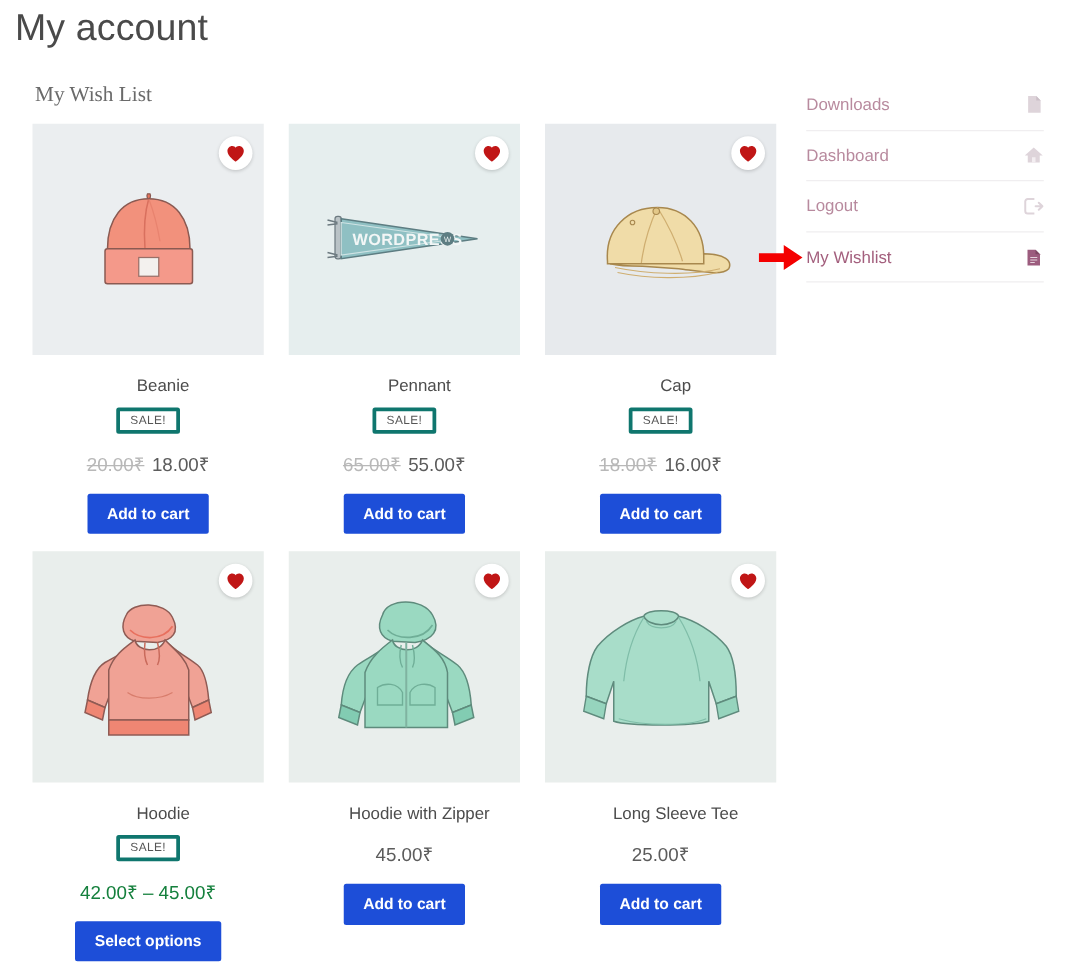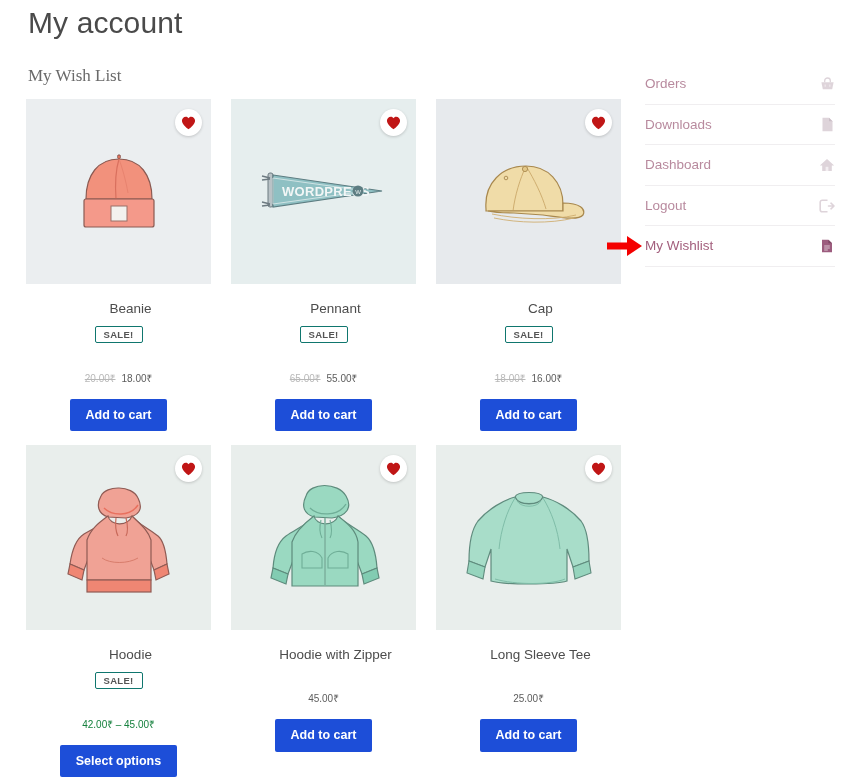--- a/index.html
+++ b/index.html
@@ -10,21 +10,21 @@
     background: #ffffff;
     font-family: "Liberation Sans", sans-serif;
     color: #5f5f5f;
     overflow: hidden;
     position: relative;
   }
 
   
   .page-title {
     position: absolute;
-    left: 28px;
+    left: 12px;
     top: 6px;
     font-size: 30px;
     font-weight: 400;
     color: #4a4a4a;
     letter-spacing: 0.1px;
     margin: 0;
   }
   .section-title {
     position: absolute;
     left: 28px;
@@ -88,33 +88,33 @@
     margin-top: 17px;
     font-size: 13.5px;
     color: #4c4c4c;
     text-align: center;
     line-height: 1.2;
     padding-left: 24px;
   }
   .sale-badge {
     margin-top: 9px;
     display: inline-block;
-    border: 1px solid #0f766e;
+    border: 3px solid #0f766e;
     background: #fff;
     color: #555;
     font-size: 9.5px;
-    font-weight: 700;
+    font-weight: 400;
     letter-spacing: 0.3px;
     padding: 3px 8px 2px 8px;
     border-radius: 2px;
     line-height: 1;
   }
   .price-line {
-    margin-top: 28px;
-    font-size: 10px;
+    margin-top: 14px;
+    font-size: 15px;
     color: #6f6f6f;
     text-align: left;
     white-space: nowrap;
   }
   .price-old {
     color: #b8b8b8;
     text-decoration: line-through;
     margin-right: 6px;
   }
   .price-new { color: #5c5c5c; }
@@ -346,30 +346,20 @@
       </div>
       <button class="btn-cart">Add to cart</button>
     </div>
 
   </div>
 </div>
 
 <nav class="sidebar">
 
 
-  <div class="nav-item">
-    <span class="nav-label">Orders</span>
-    <span class="nav-icon">
-      <svg width="15" height="14" viewBox="0 0 16 14">
-          <path d="M5 5 L5 3.6 A3 3 0 0 1 11 3.6 L11 5" fill="none" stroke="#ded4da" stroke-width="1.4"></path>
-          <path d="M1.5 5 L14.5 5 L13 12.5 L3 12.5 Z" fill="#ded4da"></path>
-          <path d="M5.5 7.5 L5.5 10 M10.5 7.5 L10.5 10" stroke="#f3eef1" stroke-width="1.1"></path>
-        </svg>
-    </span>
-  </div>
 
   <div class="nav-item">
     <span class="nav-label">Downloads</span>
     <span class="nav-icon">
       <svg width="13" height="15" viewBox="0 0 13 15">
           <path d="M1.5 0.8 L8 0.8 L11.5 4.3 L11.5 14.2 L1.5 14.2 Z" fill="#ded4da"></path>
           <path d="M8 0.8 L8 4.3 L11.5 4.3" fill="#cbbfc7"></path>
         </svg>
     </span>
   </div>

